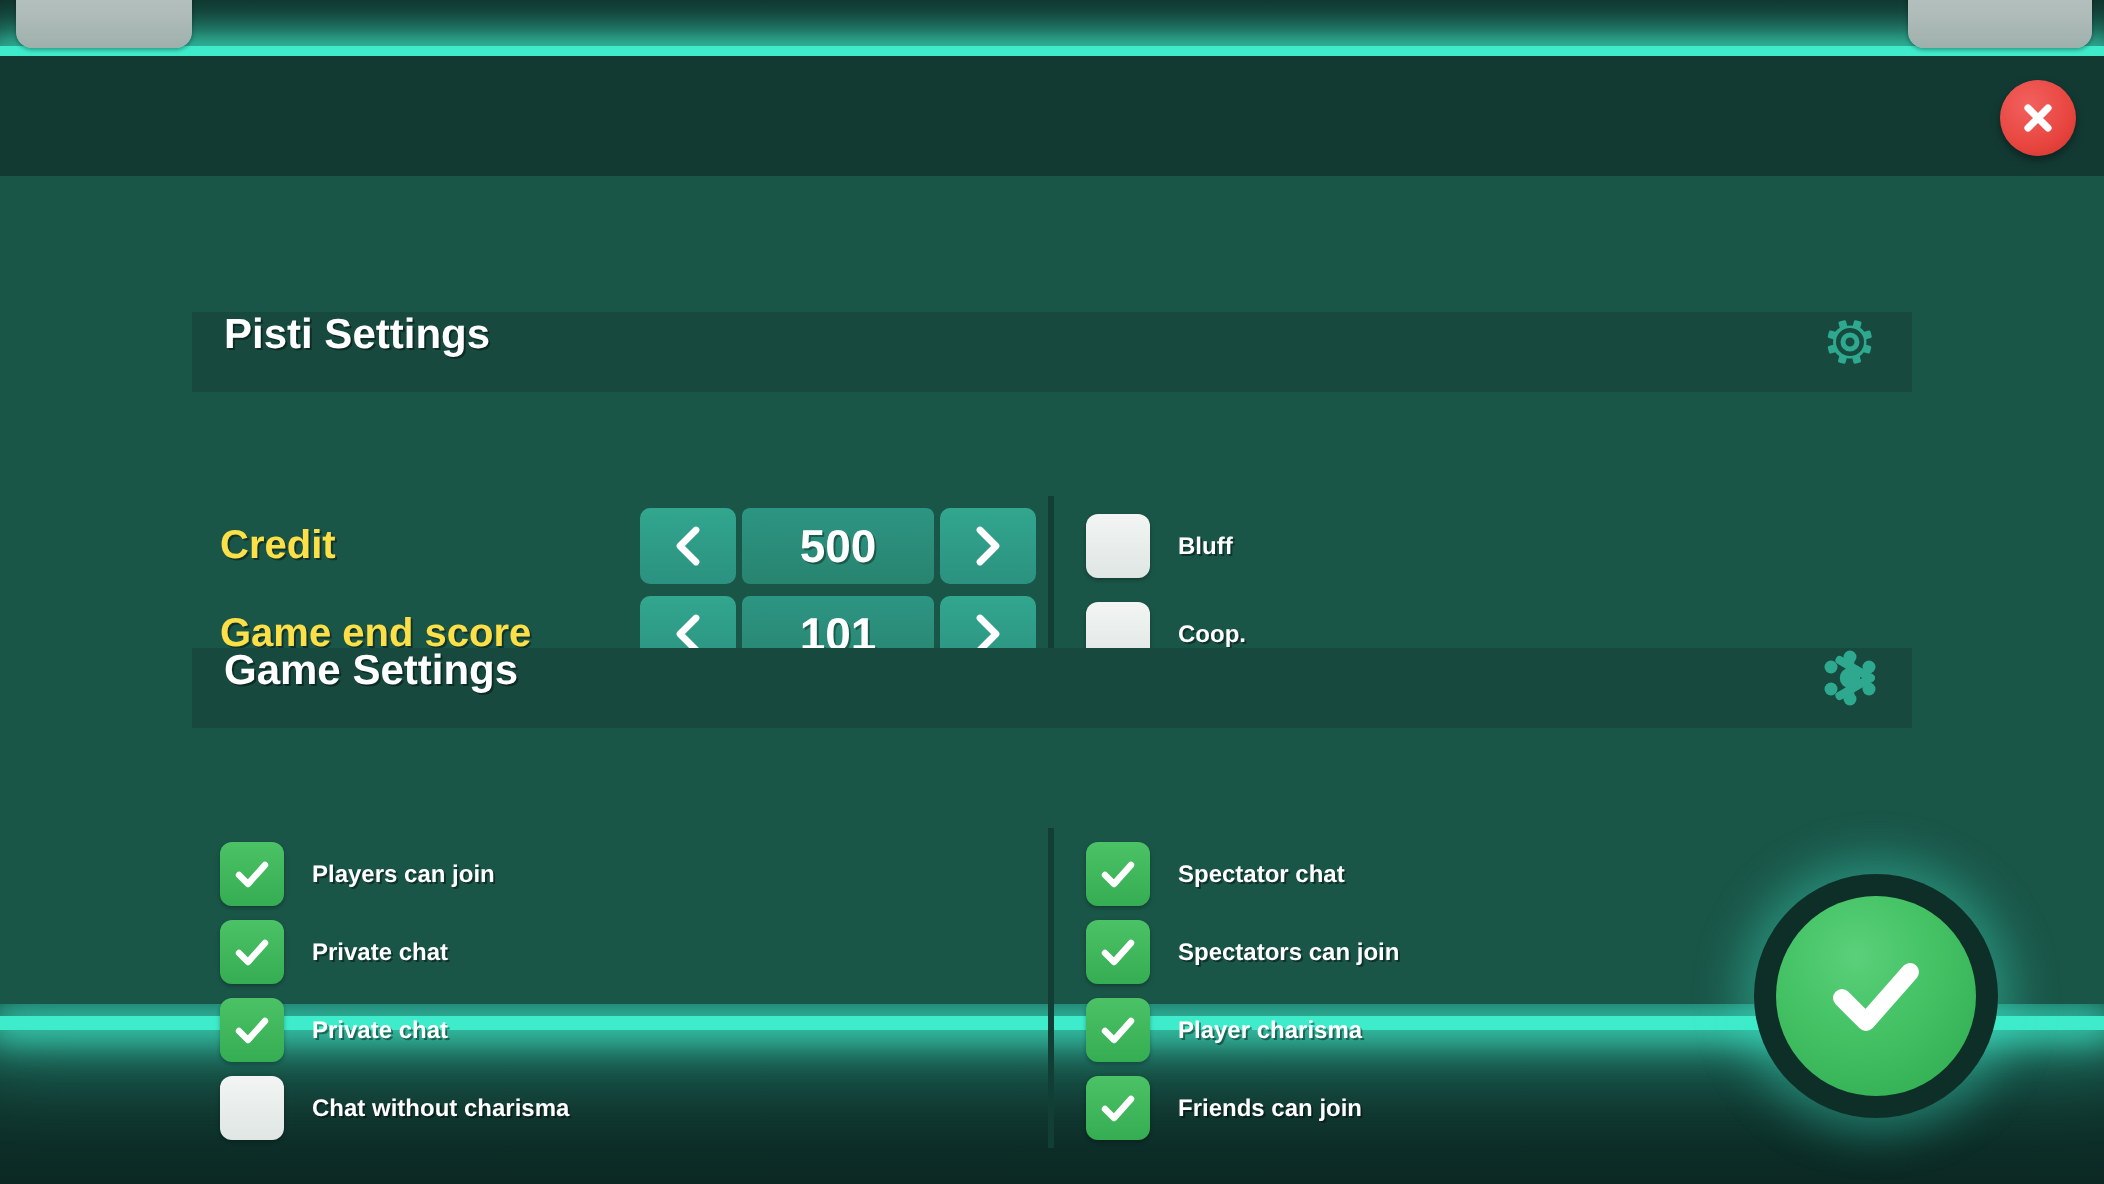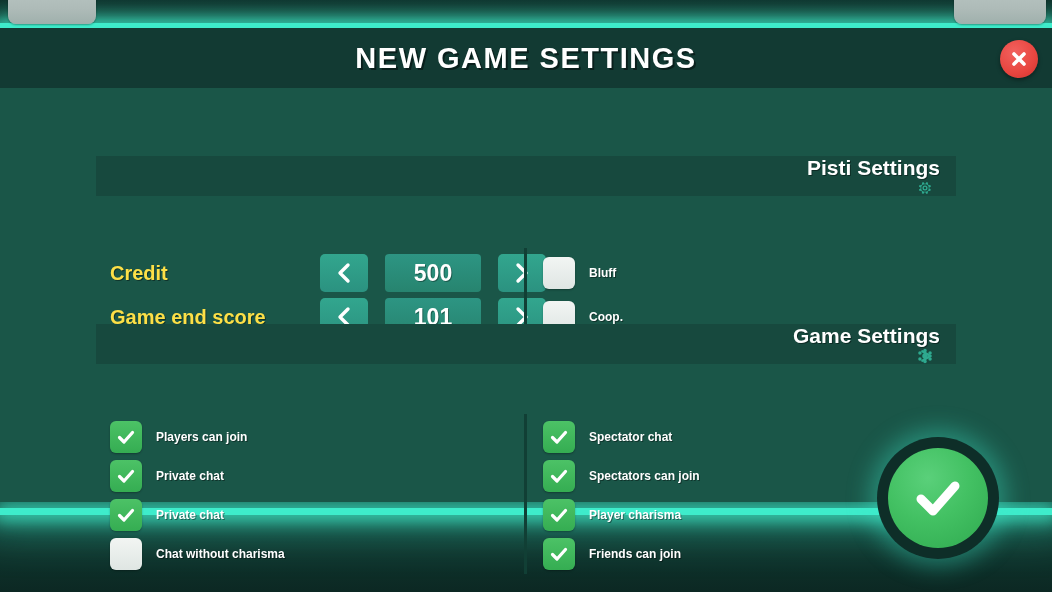--- a/index.html
+++ b/index.html
@@ -85,40 +85,39 @@
     position: relative;
     padding: 0;
     height: 414px;
   }
 
   
   .section-head {
     position: absolute;
     left: 96px; width: 860px; height: 40px;
     background: #17493e;
-    display: flex; align-items: flex-end;
+    display: flex; align-items: flex-start;
     padding: 0 16px;
-    flex-direction: column;
   }
   .section-head .title {
     color: #ffffff; font-size: 21px; font-weight: bold;
     text-shadow: 1px 1px 0 rgba(0,0,0,0.4);
     flex: 1;
   }
   .section-icon { width: 30px; height: 30px; display: block; }
 
   
   .settings-rows { position: absolute; left: 110px; top: 165px; }
   .srow { display: flex; align-items: center; height: 40px; margin-bottom: 4px; }
   .srow-label {
     width: 210px;
     color: #fde047; font-size: 20px; font-weight: bold;
     text-shadow: 1px 1px 0 rgba(0,0,0,0.4);
   }
-  .stepper { display: flex; align-items: center; gap: 17px; justify-content: flex-end; }
+  .stepper { display: flex; align-items: center; gap: 3px; justify-content: flex-end; }
   .step-btn {
     width: 48px; height: 38px;
     background: linear-gradient(to bottom, #32a68e 0%, #2b9280 100%);
     border-radius: 5px;
     display: flex; align-items: center; justify-content: center;
     cursor: pointer;
   }
   .step-val {
     width: 96px; height: 38px;
     background: linear-gradient(to bottom, #2d9583 0%, #27846f 100%);
@@ -190,21 +189,20 @@
   <div class="tab-chip left"></div>
   <div class="tab-chip right"></div>
 
   <div class="bg-bottom"></div>
   <div class="bg-bottom-dim"></div>
   <div class="bg-bottom-glow"></div>
 
   <div class="modal">
 
     <div class="modal-header">
-      <div class="modal-title">NEW GAME SETTINGS</div>
       <div class="close-btn">
         <svg width="20" height="20" viewBox="0 0 20 20">
           <path d="M5 5 L15 15 M15 5 L5 15" stroke="#ffffff" stroke-width="3.6" stroke-linecap="round"></path>
         </svg>
       </div>
     </div>
 
     <div class="modal-body">
 
       <div class="section-head" style="top:68px;">

